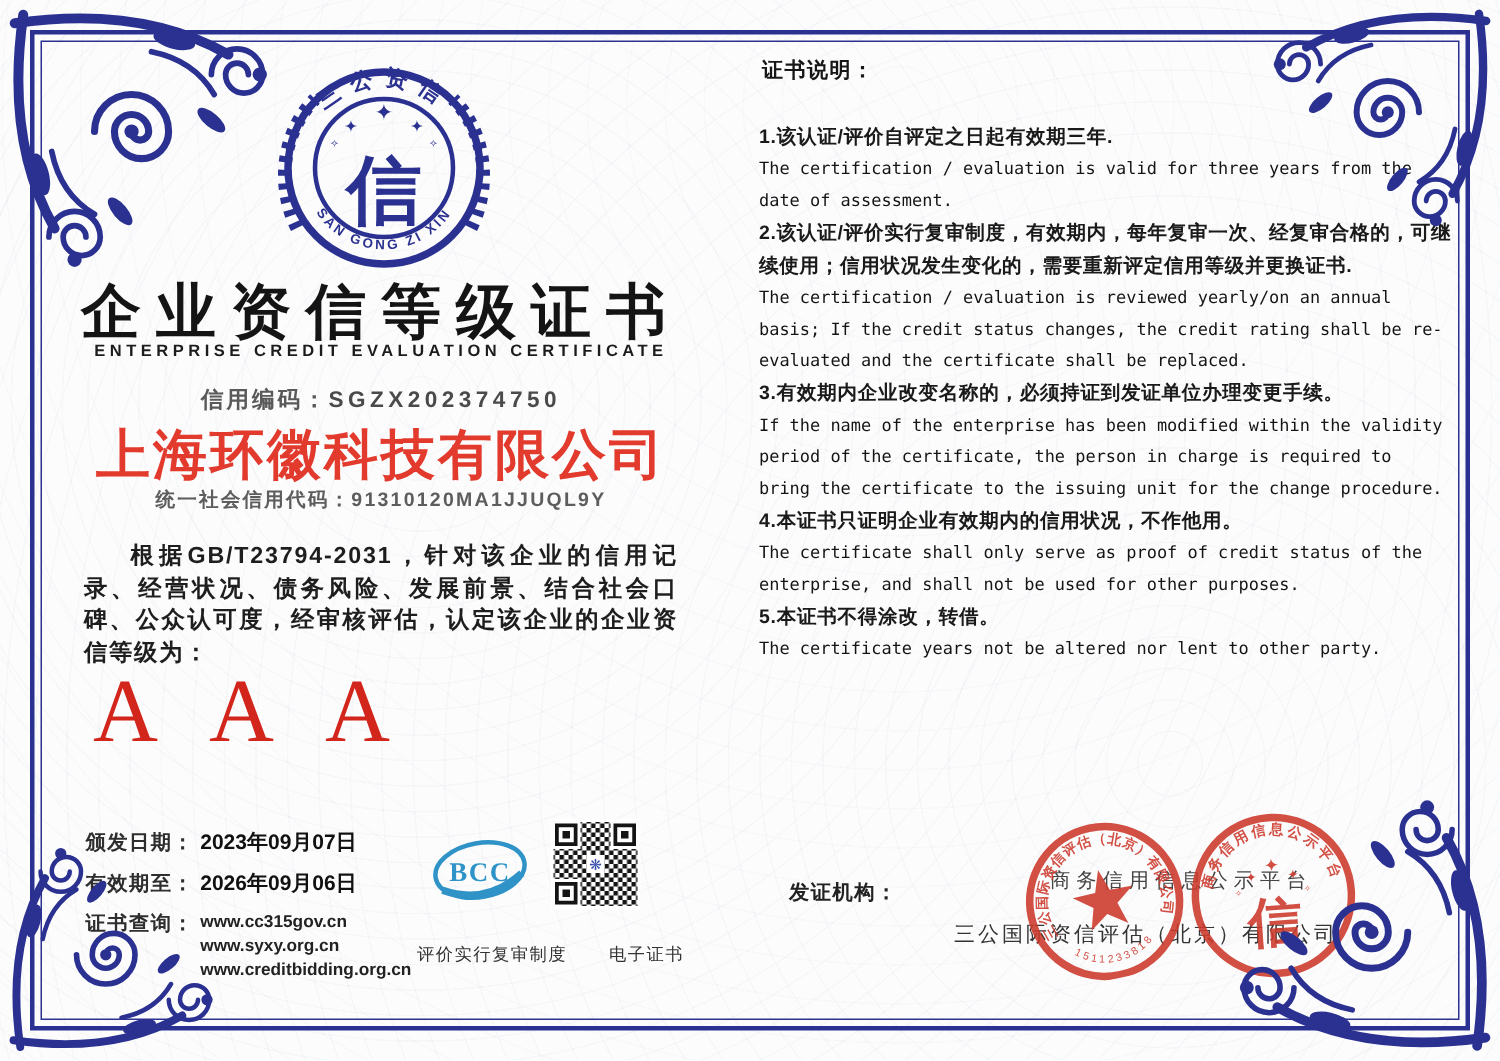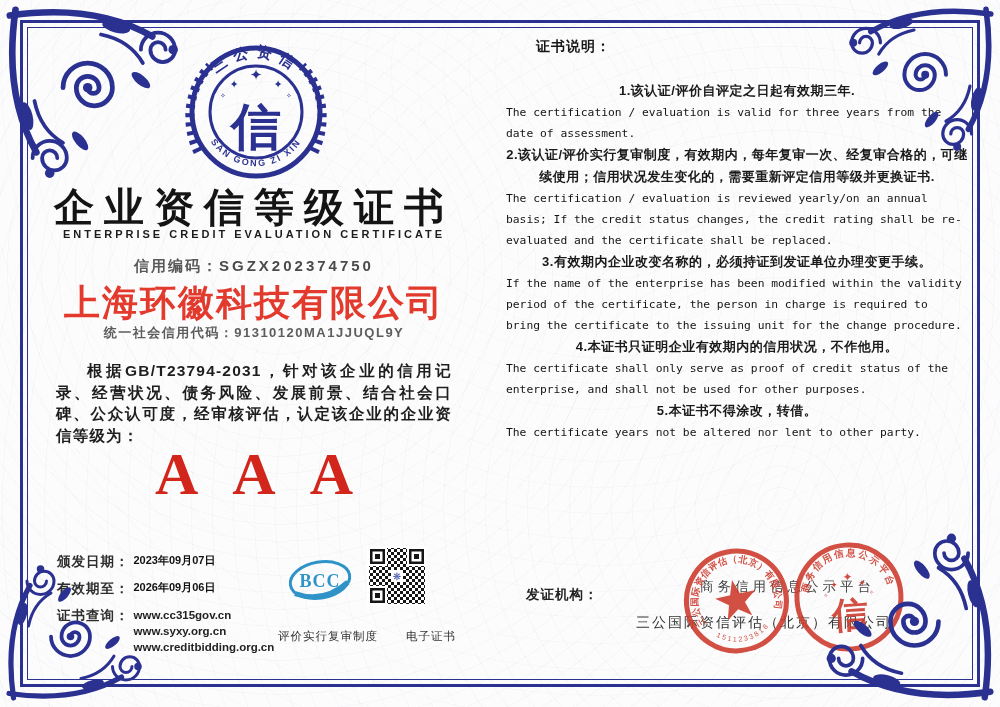--- a/index.html
+++ b/index.html
@@ -32,39 +32,39 @@
     font-weight:bold; color:#5a5a5a; letter-spacing:2px; white-space:nowrap; }
   .credit-line .val { color:#4a4a4a; letter-spacing:3px; }
   .company { left:28px; top:279px; width:452px; text-align:center; font-size:36px;
     font-weight:bold; color:#e23b2d; letter-spacing:2px; white-space:nowrap; }
   .uscc { left:28px; top:324px; width:452px; text-align:center; font-size:13px;
     font-weight:bold; color:#5d5d5d; letter-spacing:1.5px; white-space:nowrap; }
 
   .statement { left:56px; top:360px; width:396px; font-size:15.5px; font-weight:bold;
     color:#1e1e1e; line-height:21.5px; text-align:justify; text-indent:2em; letter-spacing:1.2px; }
 
-  .rating { left:28px; top:440px; width:452px; text-align:center;
-    font-family:"Liberation Serif","DejaVu Serif",serif; font-weight:bold;
+  .rating { left:28px; top:440px; width:452px; 
+    font-family:"Liberation Serif","DejaVu Serif",serif; font-weight:normal;
     font-size:60px; color:#d2251b; letter-spacing:34px; text-indent:34px; white-space:nowrap; }
 
   .meta { left:57px; top:553px; }
   .meta-row { display:flex; margin-bottom:9px; }
   .meta-label { font-size:13.5px; font-weight:bold; color:#2e2e2e; letter-spacing:1px; white-space:nowrap; }
-  .meta-value { font-size:11px; font-weight:bold; color:#111; margin-left:4px; white-space:nowrap; }
+  .meta-value { font-size:14px; font-weight:bold; color:#111; margin-left:4px; white-space:nowrap; }
   .url-list { margin-left:4px; }
   .url { font-size:11.5px; font-weight:bold; color:#222; line-height:16px; white-space:nowrap; }
 
   .bcc { left:286px; top:556px; width:68px; height:48px; }
   .qr { left:367px; top:546px; width:60px; height:60px; }
   .bcc-caption { left:278px; top:629px; font-size:11.5px; color:#333; letter-spacing:1px; white-space:nowrap; }
   .qr-caption { left:406px; top:629px; font-size:11.5px; color:#333; letter-spacing:1px; white-space:nowrap; }
 
-  .desc-header { left:536px; top:38px; font-size:14px; font-weight:bold; color:#161616; letter-spacing:1px; }
+  .desc-header { left:508px; top:38px; font-size:14px; font-weight:bold; color:#161616; letter-spacing:1px; }
   .desc-body { left:506px; top:80px; width:462px; }
-  .desc-zh { font-size:13px; font-weight:bold; color:#1a1a1a; line-height:22px; letter-spacing:0.5px;text-align:center; }
+  .desc-zh { font-size:13px; font-weight:bold; color:#1a1a1a; line-height:22px; letter-spacing:0.5px; }
   .desc-en { font-family:"DejaVu Sans Mono","Liberation Mono",monospace; font-size:11.3px;
     color:#141414; line-height:21px; }
 
   .issuer-label { left:526px; top:586px; font-size:13.5px; font-weight:bold; color:#222; letter-spacing:1px; z-index:1; }
   .issuer-platform { left:700px; top:578px; font-size:13.5px; color:#454545; letter-spacing:4px; z-index:1; white-space:nowrap; }
   .issuer-company { left:636px; top:614px; font-size:14px; color:#333; letter-spacing:2px; z-index:1; white-space:nowrap; }
   .seal { z-index:2; opacity:0.88; }
   .seal-left { left:682px; top:545px; width:108px; height:108px; transform:rotate(-12deg); }
   .seal-right { left:792px; top:541px; width:114px; height:114px; transform:rotate(-4deg); }
 </style>

